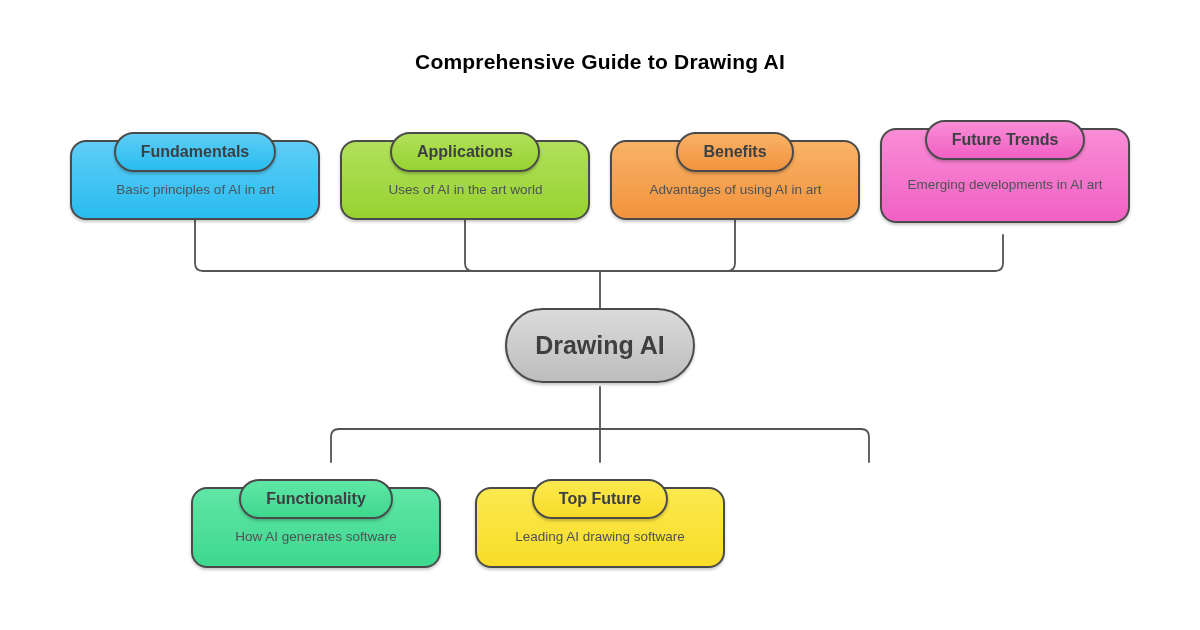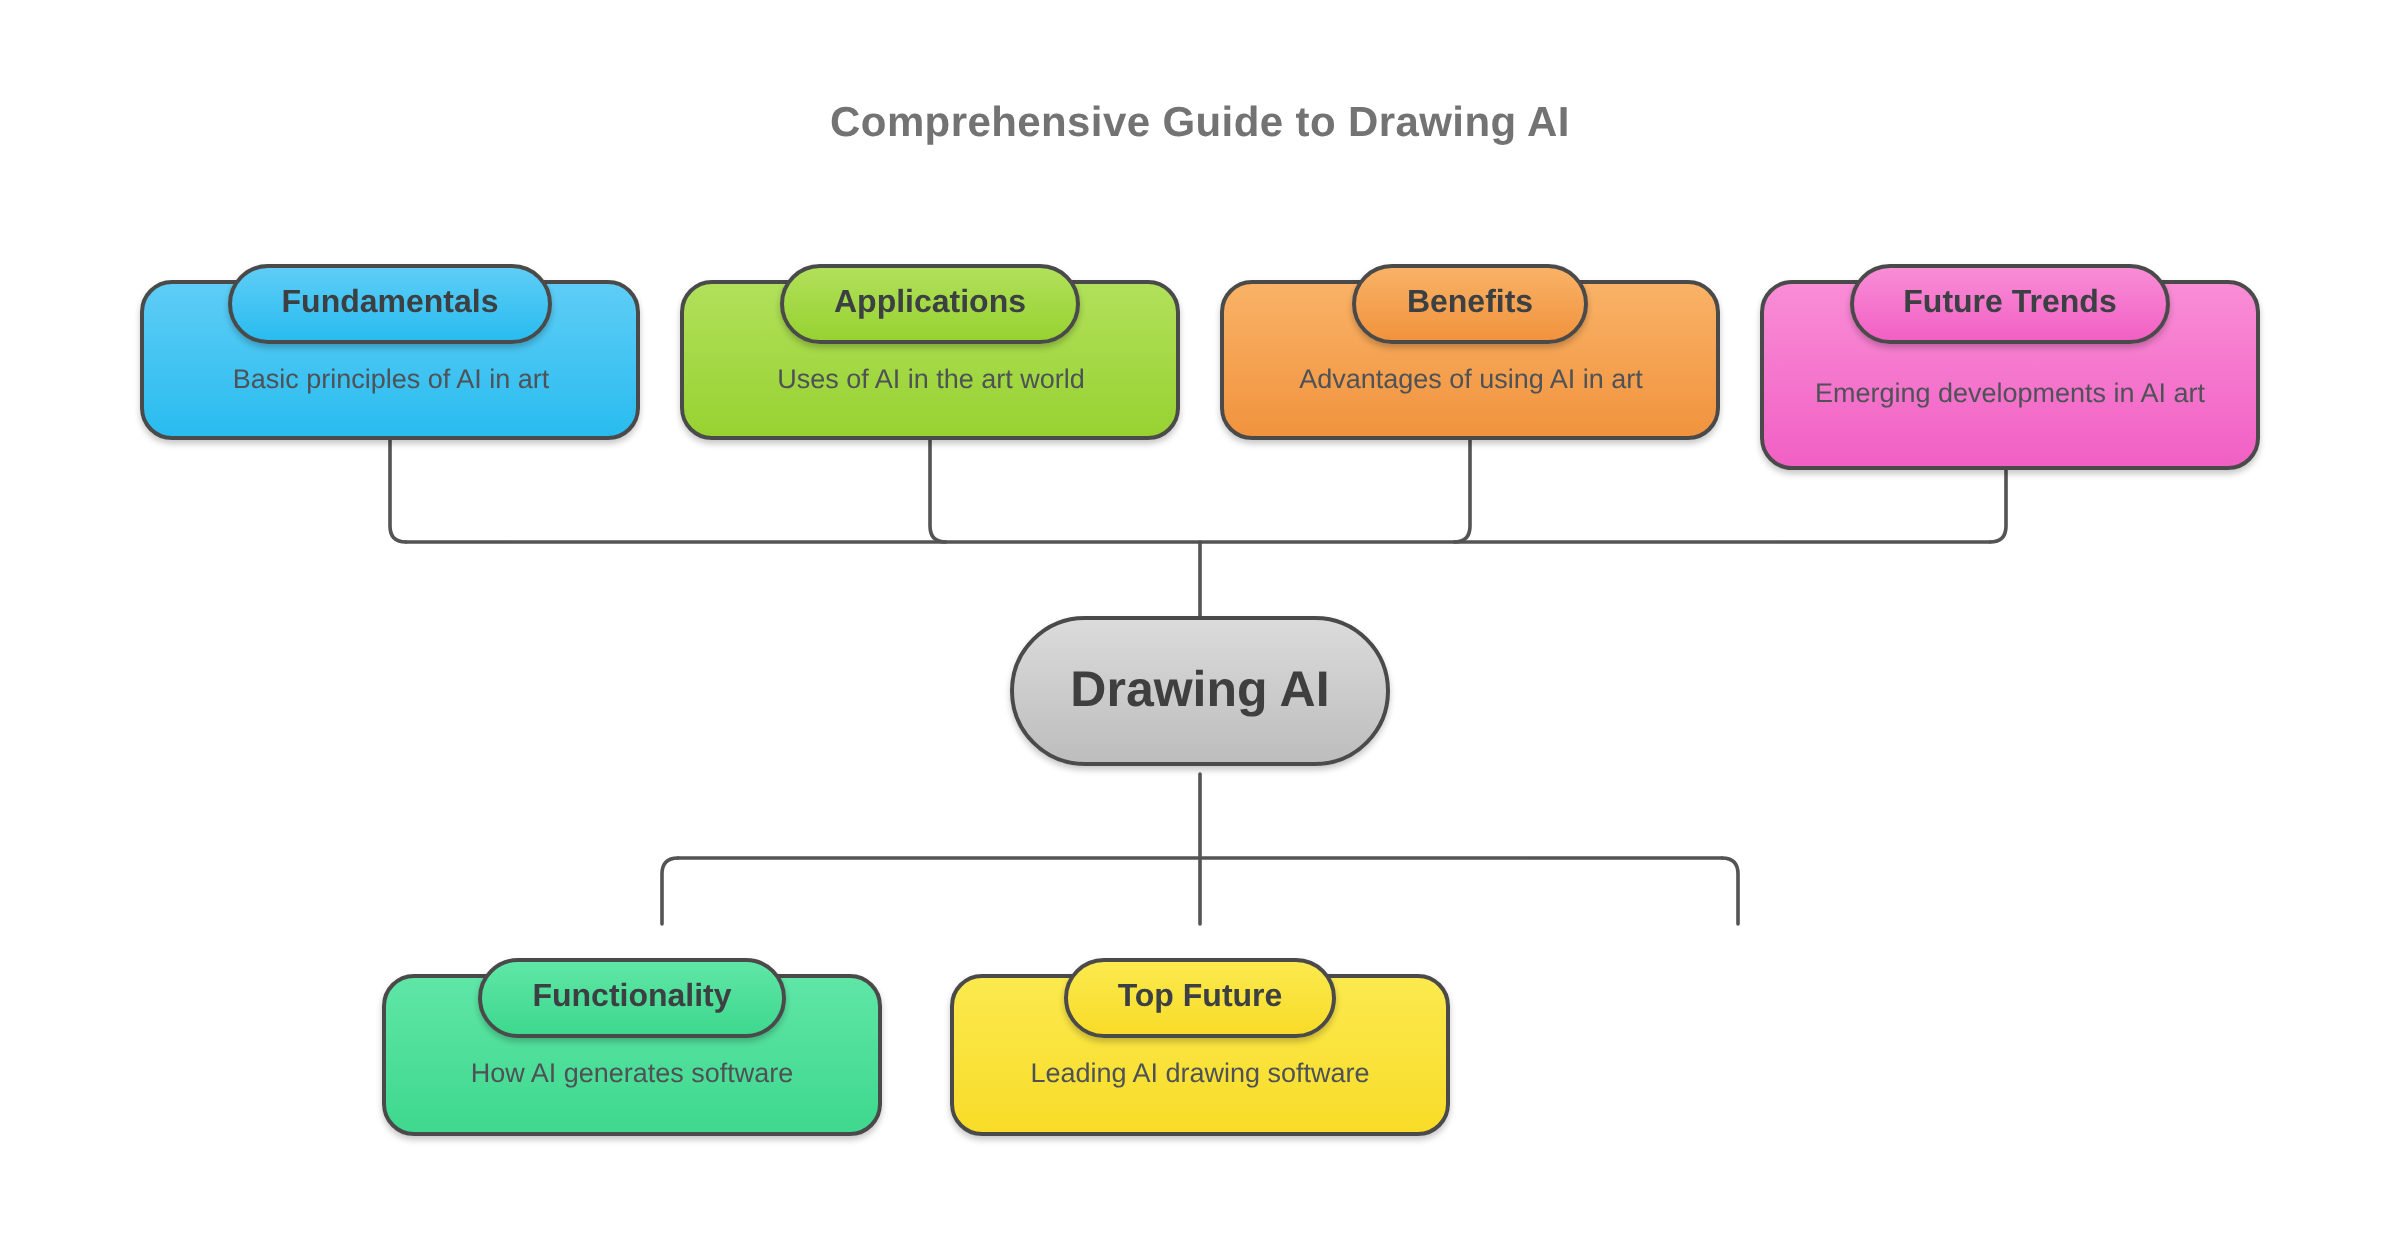--- a/index.html
+++ b/index.html
@@ -3,21 +3,21 @@
 <meta charset="utf-8">
 <style>
   * { margin:0; padding:0; box-sizing:border-box; }
   html,body { background:#ffffff; }
   body { font-family:"Liberation Sans", sans-serif; }
   .canvas {
     position:relative; width:1200px; height:630px; background:#ffffff; overflow:hidden;
   }
   .diagram-title {
     position:absolute; top:50px; left:0; width:1200px;
-    text-align:center; font-size:21px; font-weight:bold; color:#737373;
+    text-align:center; font-size:21px; font-weight:bold; color:#000000;
     letter-spacing:.2px;
   }
   svg.connectors {
     position:absolute; left:0; top:0; width:1200px; height:630px; z-index:1;
   }
   svg.connectors path {
     fill:none; stroke:var(--line,#545454); stroke-width:1.8; stroke-linecap:round;
   }
   .node { position:absolute; z-index:2; }
   .node .pill {
@@ -78,21 +78,21 @@
   <div class="node h80" style="left: 340px; top: 116px; width: 250px; --c1: #B1E05A; --c2: #97D231; --border: #4A4A4A;">
     <div class="pill">Applications</div>
     <div class="body">Uses of AI in the art world</div>
   </div>
 
   <div class="node h80" style="left: 610px; top: 116px; width: 250px; --c1: #F9B266; --c2: #F1933E; --border: #4A4A4A;">
     <div class="pill">Benefits</div>
     <div class="body">Advantages of using AI in art</div>
   </div>
 
-  <div class="node h95" style="left: 880px; top: 116px; width: 250px; --c1: #F98DD6; --c2: #F160C4; --border: #4A4A4A;">
+  <div class="node h95" style="left: 880px; top: 104px; width: 250px; --c1: #F98DD6; --c2: #F160C4; --border: #4A4A4A;">
     <div class="pill">Future Trends</div>
     <div class="body">Emerging developments in AI art</div>
   </div>
 
   <div class="center-node" style="--c1: #DBDBDB; --c2: #BDBDBD; --border: #4A4A4A;">
     <span>Drawing AI</span>
   </div>
 
   <div class="node h81" style="left: 191px; top: 463px; width: 250px; --c1: #5FE6A6; --c2: #3ED88E; --border: #4A4A4A;">
     <div class="pill">Functionality</div>

